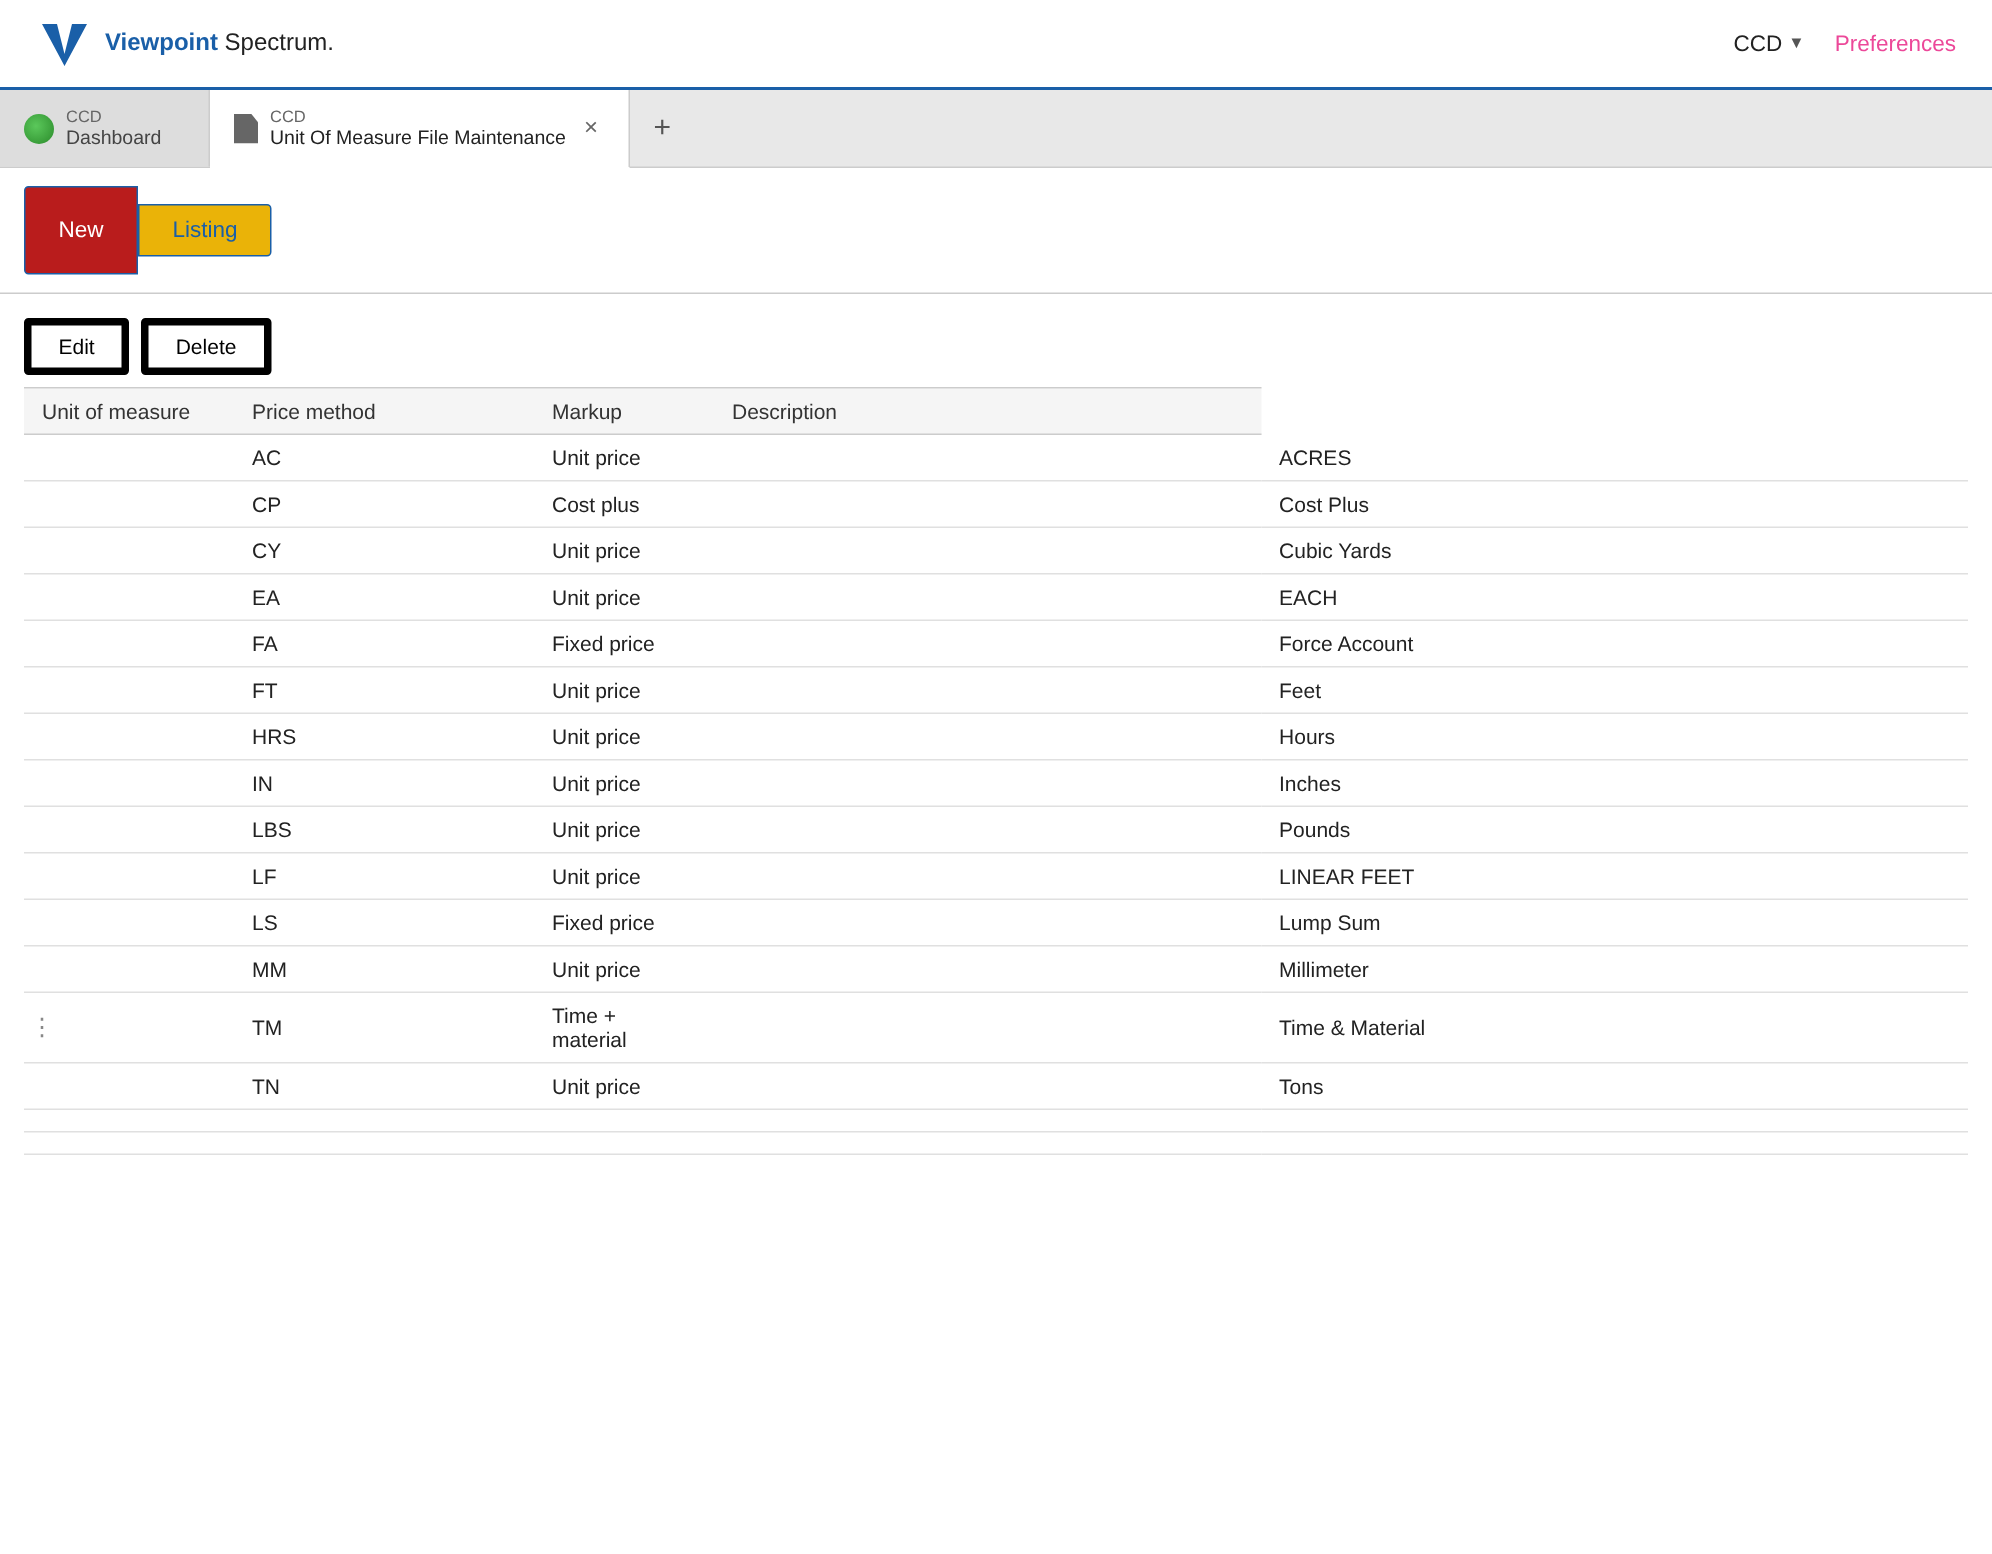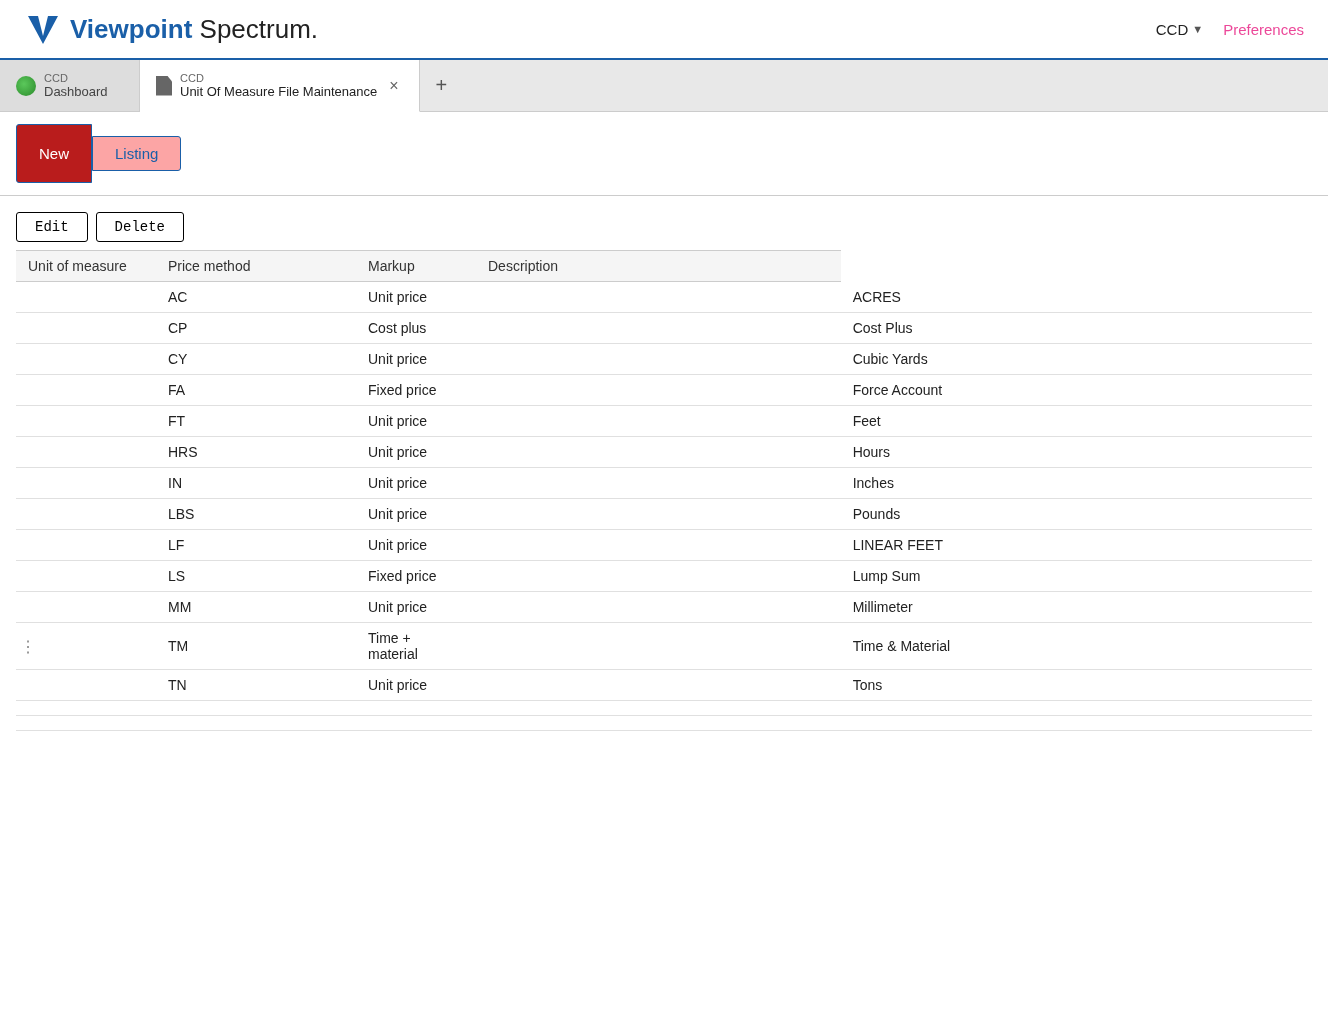--- a/index.html
+++ b/index.html
@@ -17,21 +17,21 @@
     .logo-area {
       display: flex;
       align-items: center;
       gap: 8px;
     }
     .logo-v {
       width: 38px;
       height: 38px;
     }
     .logo-text {
-      font-size: 26px;
+      font-size: 16px;
       color: #222;
     }
     .logo-text strong {
       font-weight: 700;
       color: #1a5fa8;
     }
     .header-right {
       display: flex;
       align-items: center;
       gap: 20px;
@@ -128,21 +128,21 @@
     .btn-new {
       background: #b91c1c;
       color: #fff;
       border: 1px solid #1a5fa8;
       padding: 20px 22px;
       font-size: 15px;
       cursor: pointer;
       border-radius: 3px 0 0 3px;
     }
     .btn-listing {
-      background: #fca5a5;
+      background: #eab308;
       color: #1a5fa8;
       border: 1px solid #1a5fa8;
       padding: 8px 22px;
       font-size: 15px;
       cursor: pointer;
       border-radius: 0 3px 3px 0;
     }
 
     
     .content {
@@ -151,26 +151,25 @@
     }
 
     
     .action-bar {
       display: flex;
       gap: 8px;
       margin-bottom: 8px;
     }
     .btn-edit, .btn-delete {
       background: #fff;
-      border: 1px solid #000000;
+      border: 5px solid #000000;
       padding: 6px 18px;
       font-size: 14px;
       cursor: pointer;
       border-radius: 3px;
-      font-family: Liberation Mono, monospace;
     }
 
     
     .data-table {
       width: 100%;
       border-collapse: collapse;
       font-size: 14px;
     }
     .data-table th {
       text-align: left;
@@ -281,20 +280,27 @@
         </tr>
         <tr>
           <td class="row-indicator" style="width: 12px; padding: 7px 4px; color: rgb(136, 136, 136);"></td>
           <td>CY</td>
           <td>Unit price</td>
           <td></td>
           <td>Cubic Yards</td>
         </tr>
         <tr>
           <td class="row-indicator" style="width: 12px; padding: 7px 4px; color: rgb(136, 136, 136);"></td>
+          <td>EA</td>
+          <td>Unit price</td>
+          <td></td>
+          <td>EACH</td>
+        </tr>
+        <tr>
+          <td class="row-indicator" style="width: 12px; padding: 7px 4px; color: rgb(136, 136, 136);"></td>
           <td>FA</td>
           <td>Fixed price</td>
           <td></td>
           <td>Force Account</td>
         </tr>
         <tr>
           <td class="row-indicator" style="width: 12px; padding: 7px 4px; color: rgb(136, 136, 136);"></td>
           <td>FT</td>
           <td>Unit price</td>
           <td></td>

